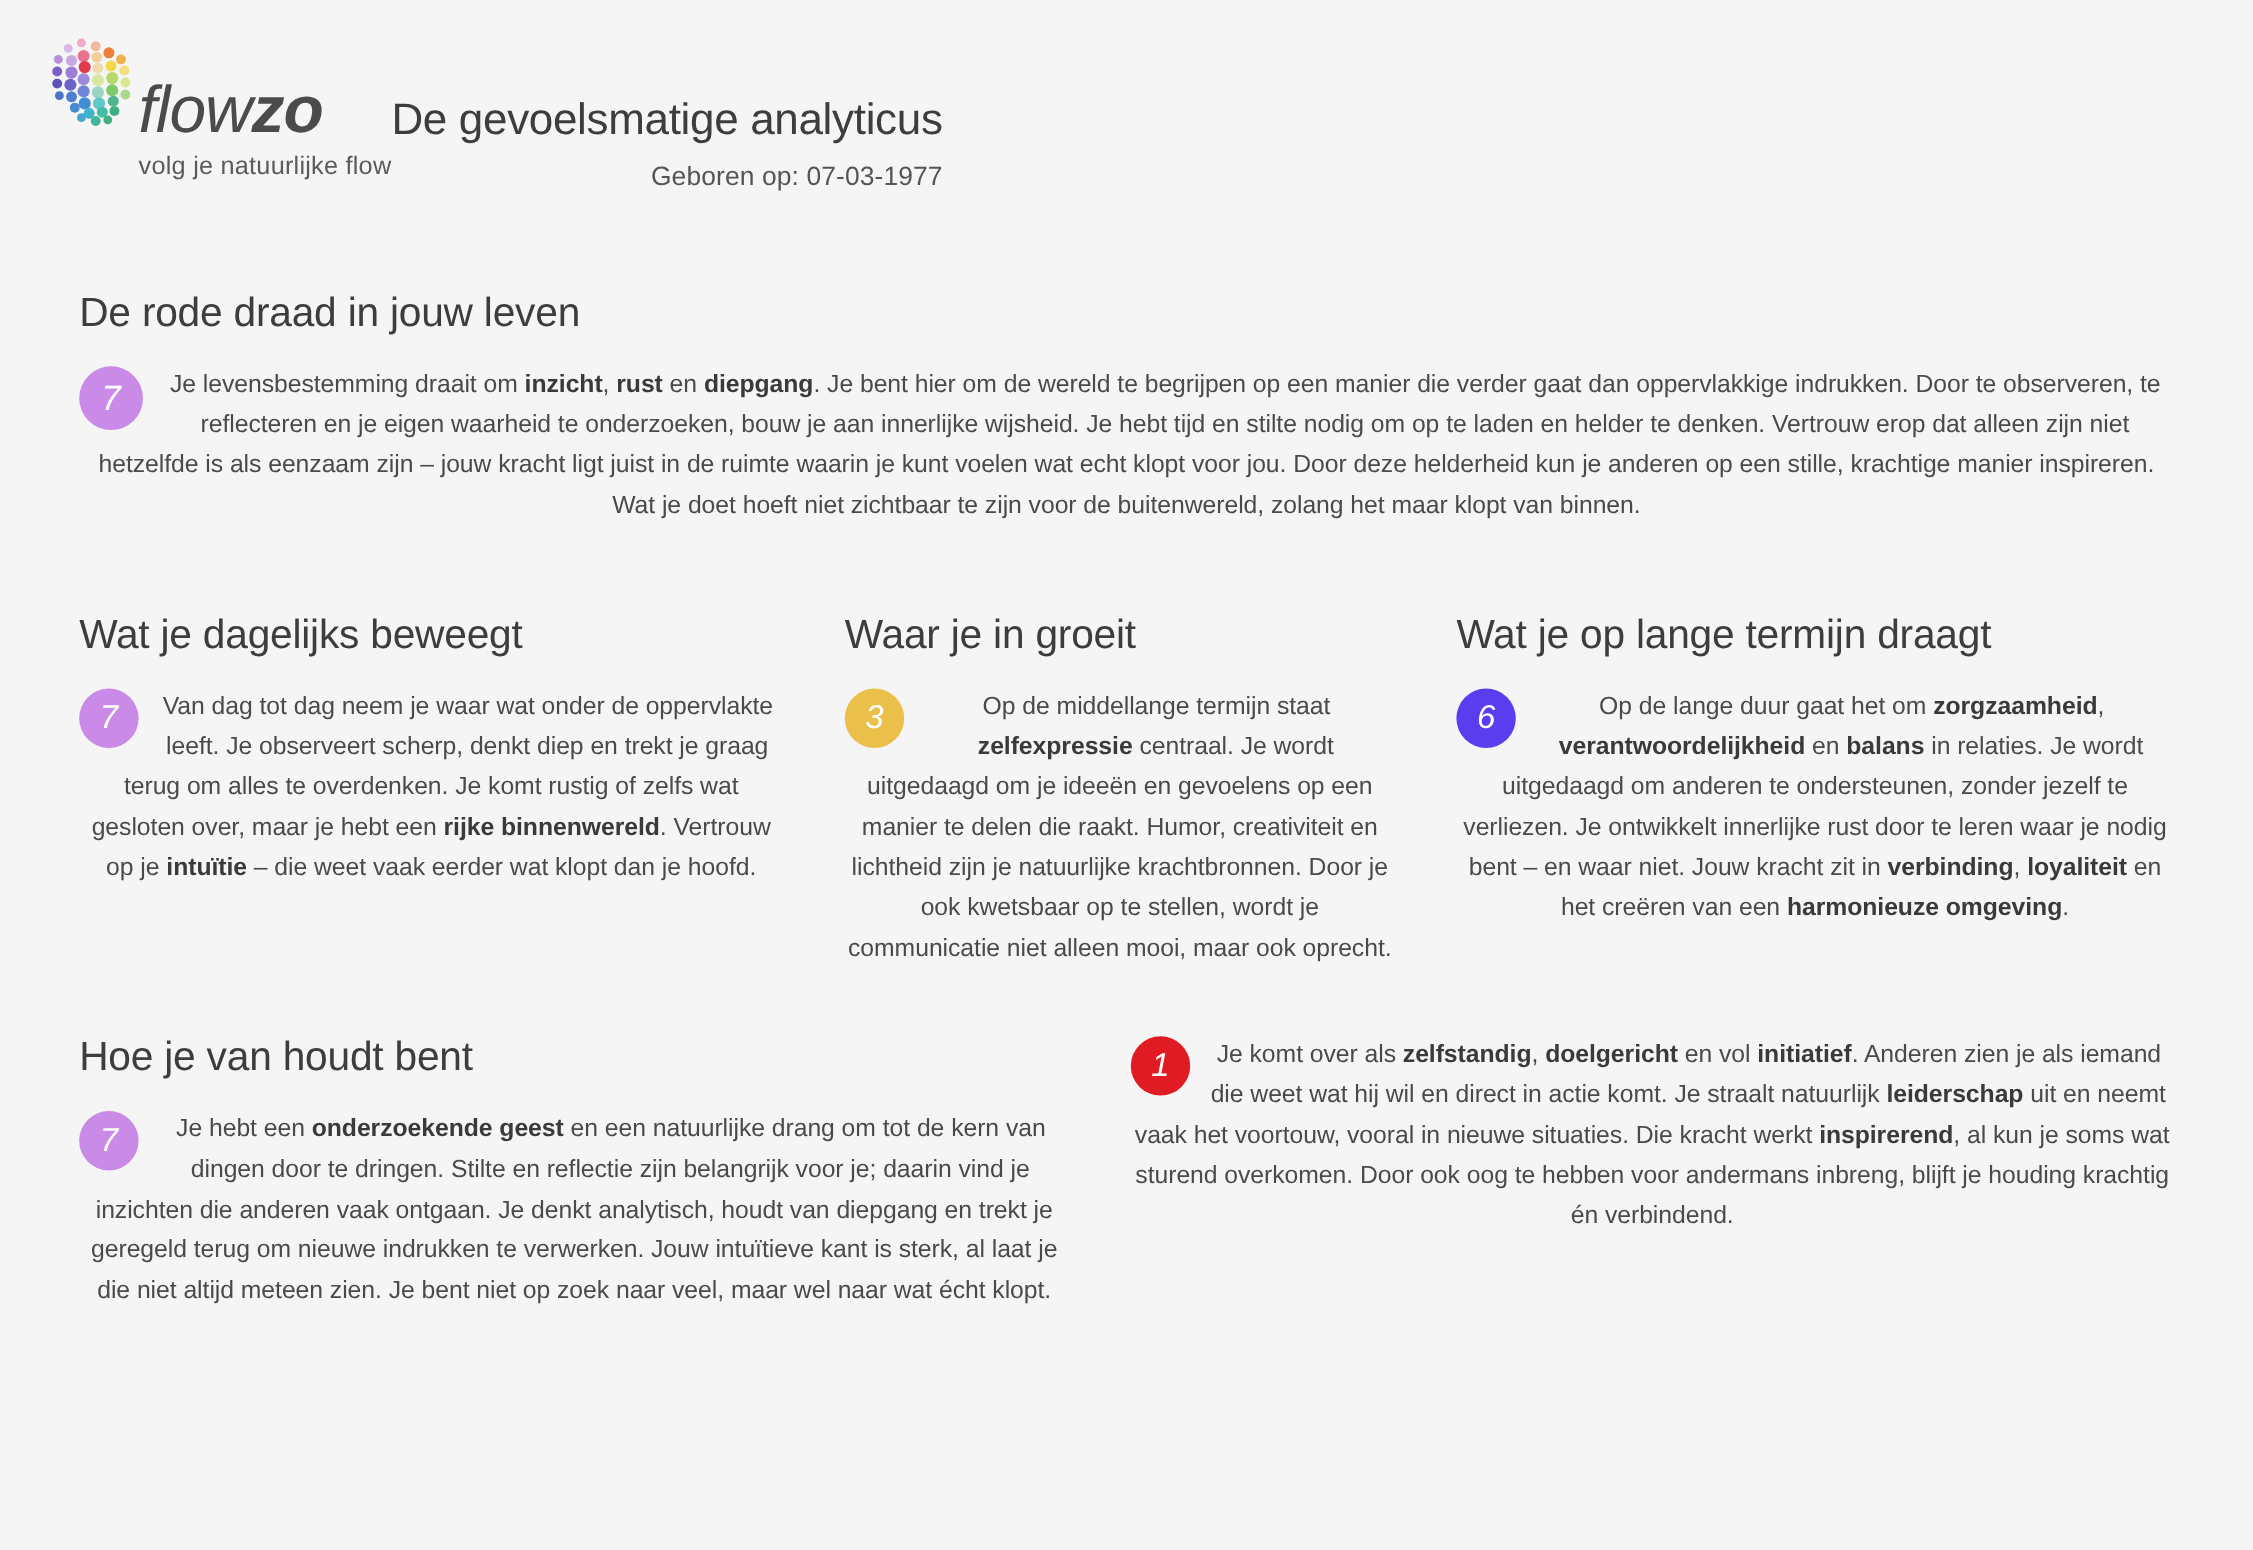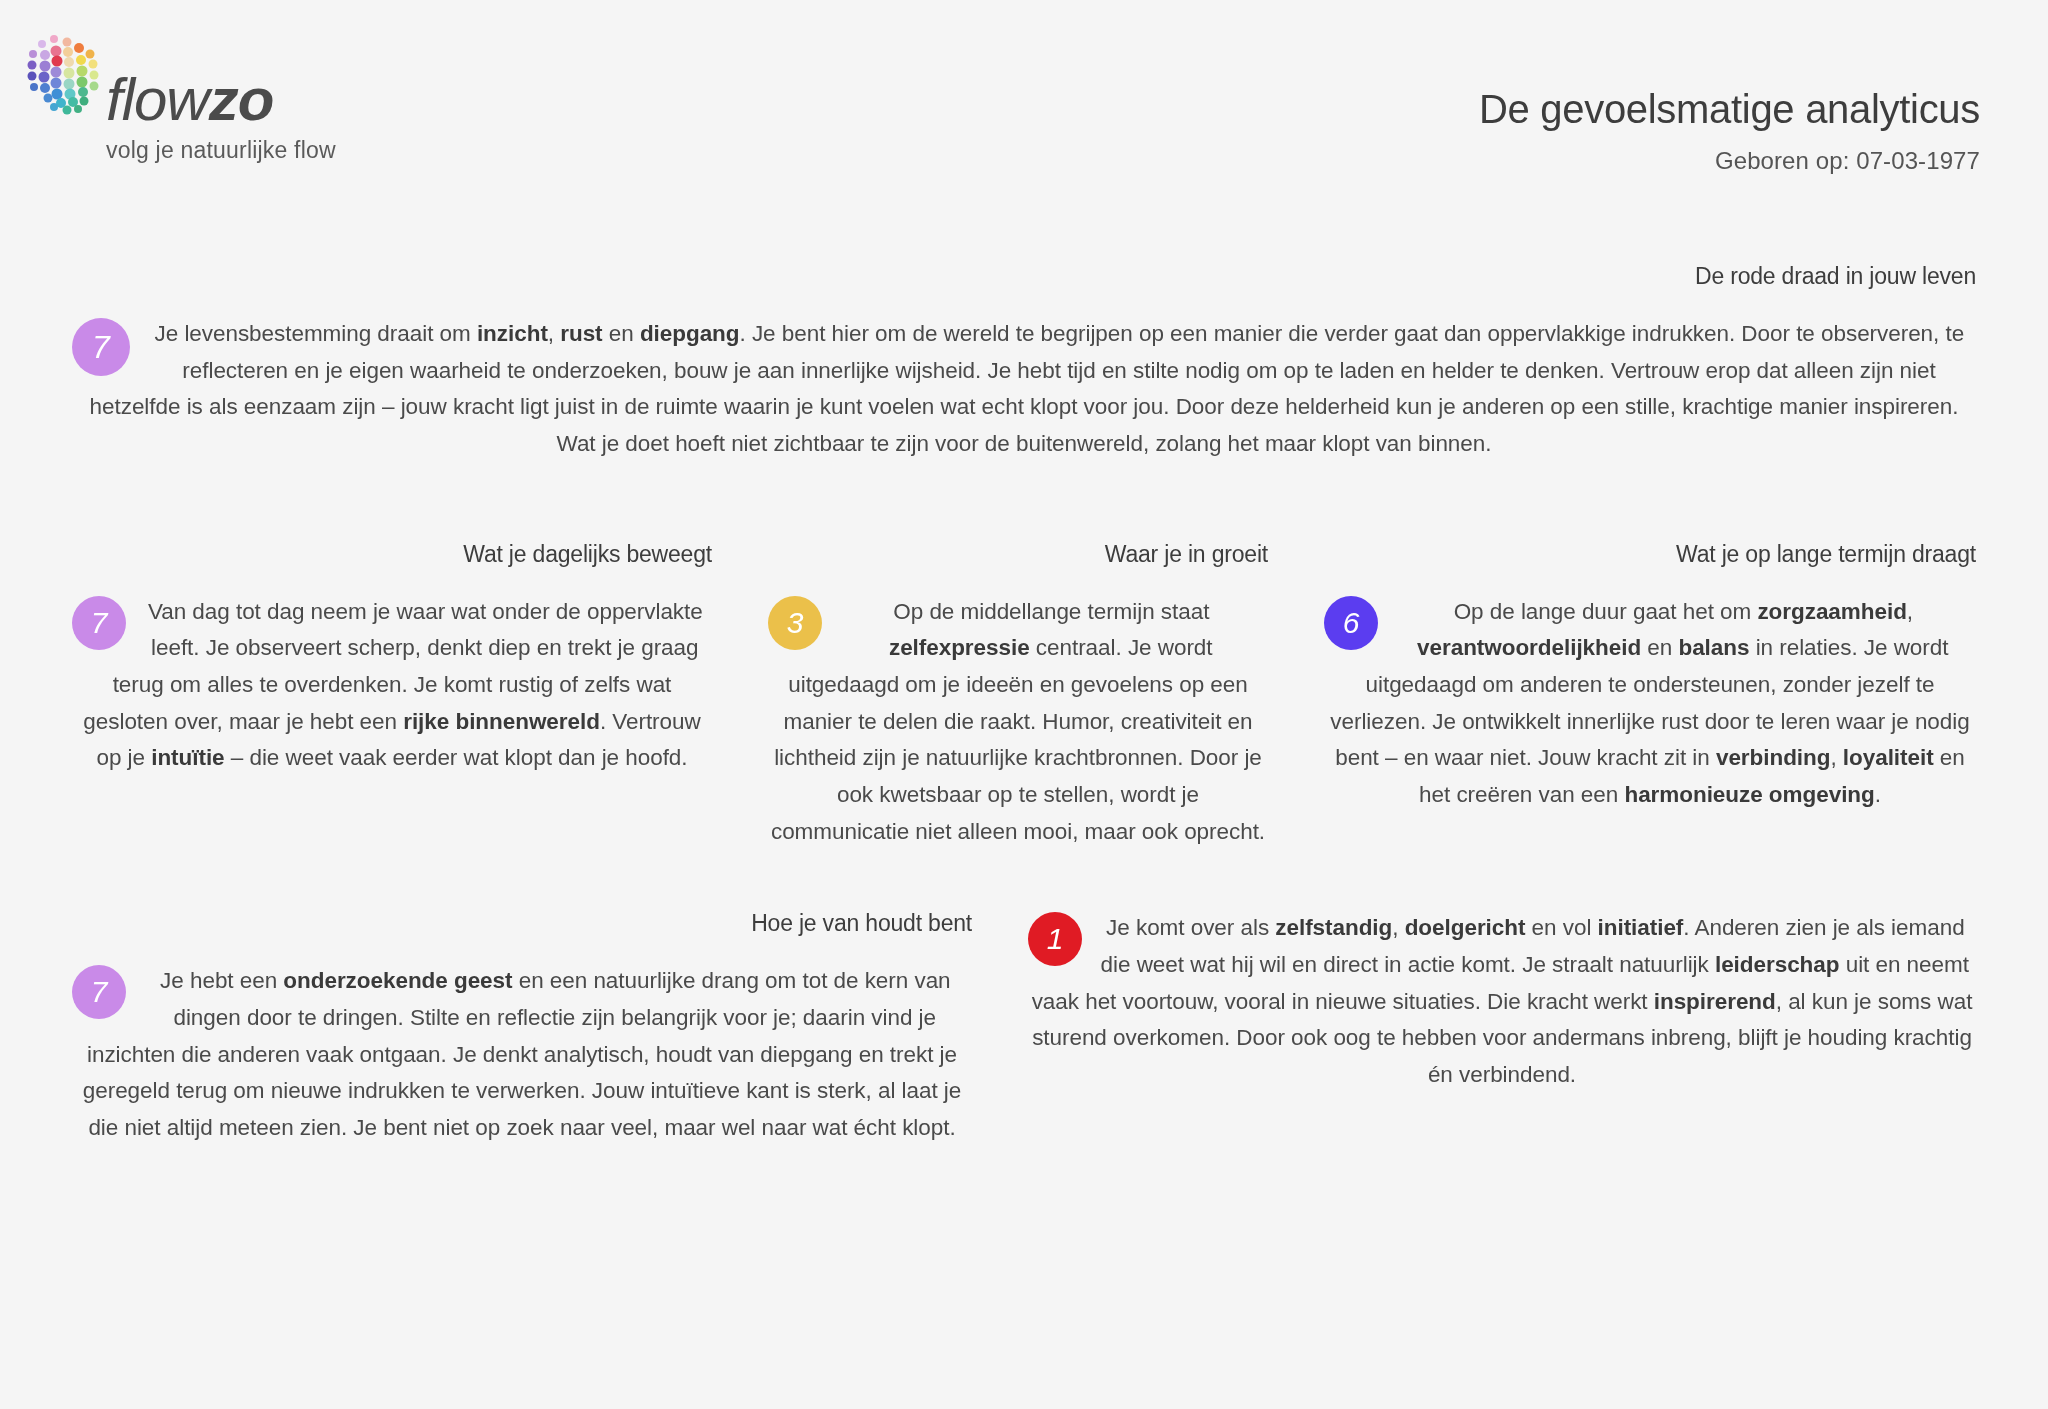--- a/index.html
+++ b/index.html
@@ -7,22 +7,22 @@
     width: 2048px; height: 1409px;
     background: #f5f5f5;
     font-family: "Liberation Sans", sans-serif;
     color: #454545;
     overflow: hidden;
   }
   .page { position: relative; width: 2048px; height: 1409px; padding: 0; }
 
   
   .header {
-    display: flex; align-items: flex-start; justify-content: space-between;
-    padding: 28px 68px 0 20px;
+    display: flex; align-items: flex-start; justify-content: flex-start;
+    padding: 28px 68px 0 40px;
   }
   .brand { display: flex; align-items: flex-start; }
   .logo-mark { position: relative; width: 92px; height: 96px; flex: 0 0 92px; }
   .logo-mark svg { display: block; }
   .brand-text { margin-left: -6px; margin-top: 44px; }
   .wordmark {
     font-size: 60px; font-style: italic; letter-spacing: -1px;
     color: #4b4b4b; line-height: 0.92; font-weight: 400;
   }
   .wordmark b { font-weight: 700; font-style: italic; }
@@ -36,22 +36,22 @@
     font-size: 40px; font-weight: 400; color: #3d3d3d;
     letter-spacing: -0.3px; line-height: 1.15;
   }
   .meta-line {
     font-size: 24px; color: #555; margin-top: 16px; letter-spacing: 0.1px;
   }
   .meta-line.second { margin-top: 15px; }
 
   
   .sec-title {
-    font-size: 23px; font-weight: 400; color: #3d3d3d;
-    letter-spacing: -0.2px; margin-bottom: 26px; text-align: right;
+    font-size: 37px; font-weight: 400; color: #3d3d3d;
+    letter-spacing: -0.2px; margin-bottom: 26px;
   }
 
   
   .badge {
     width: 58px; height: 58px; border-radius: 50%;
     display: inline-flex; align-items: center; justify-content: center;
     color: #fff; font-size: 32px; font-style: italic; font-weight: 400;
     float: left; margin: 2px 16px 0 0; shape-outside: circle(50%);
     flex: 0 0 58px; line-height: 1;
   }

